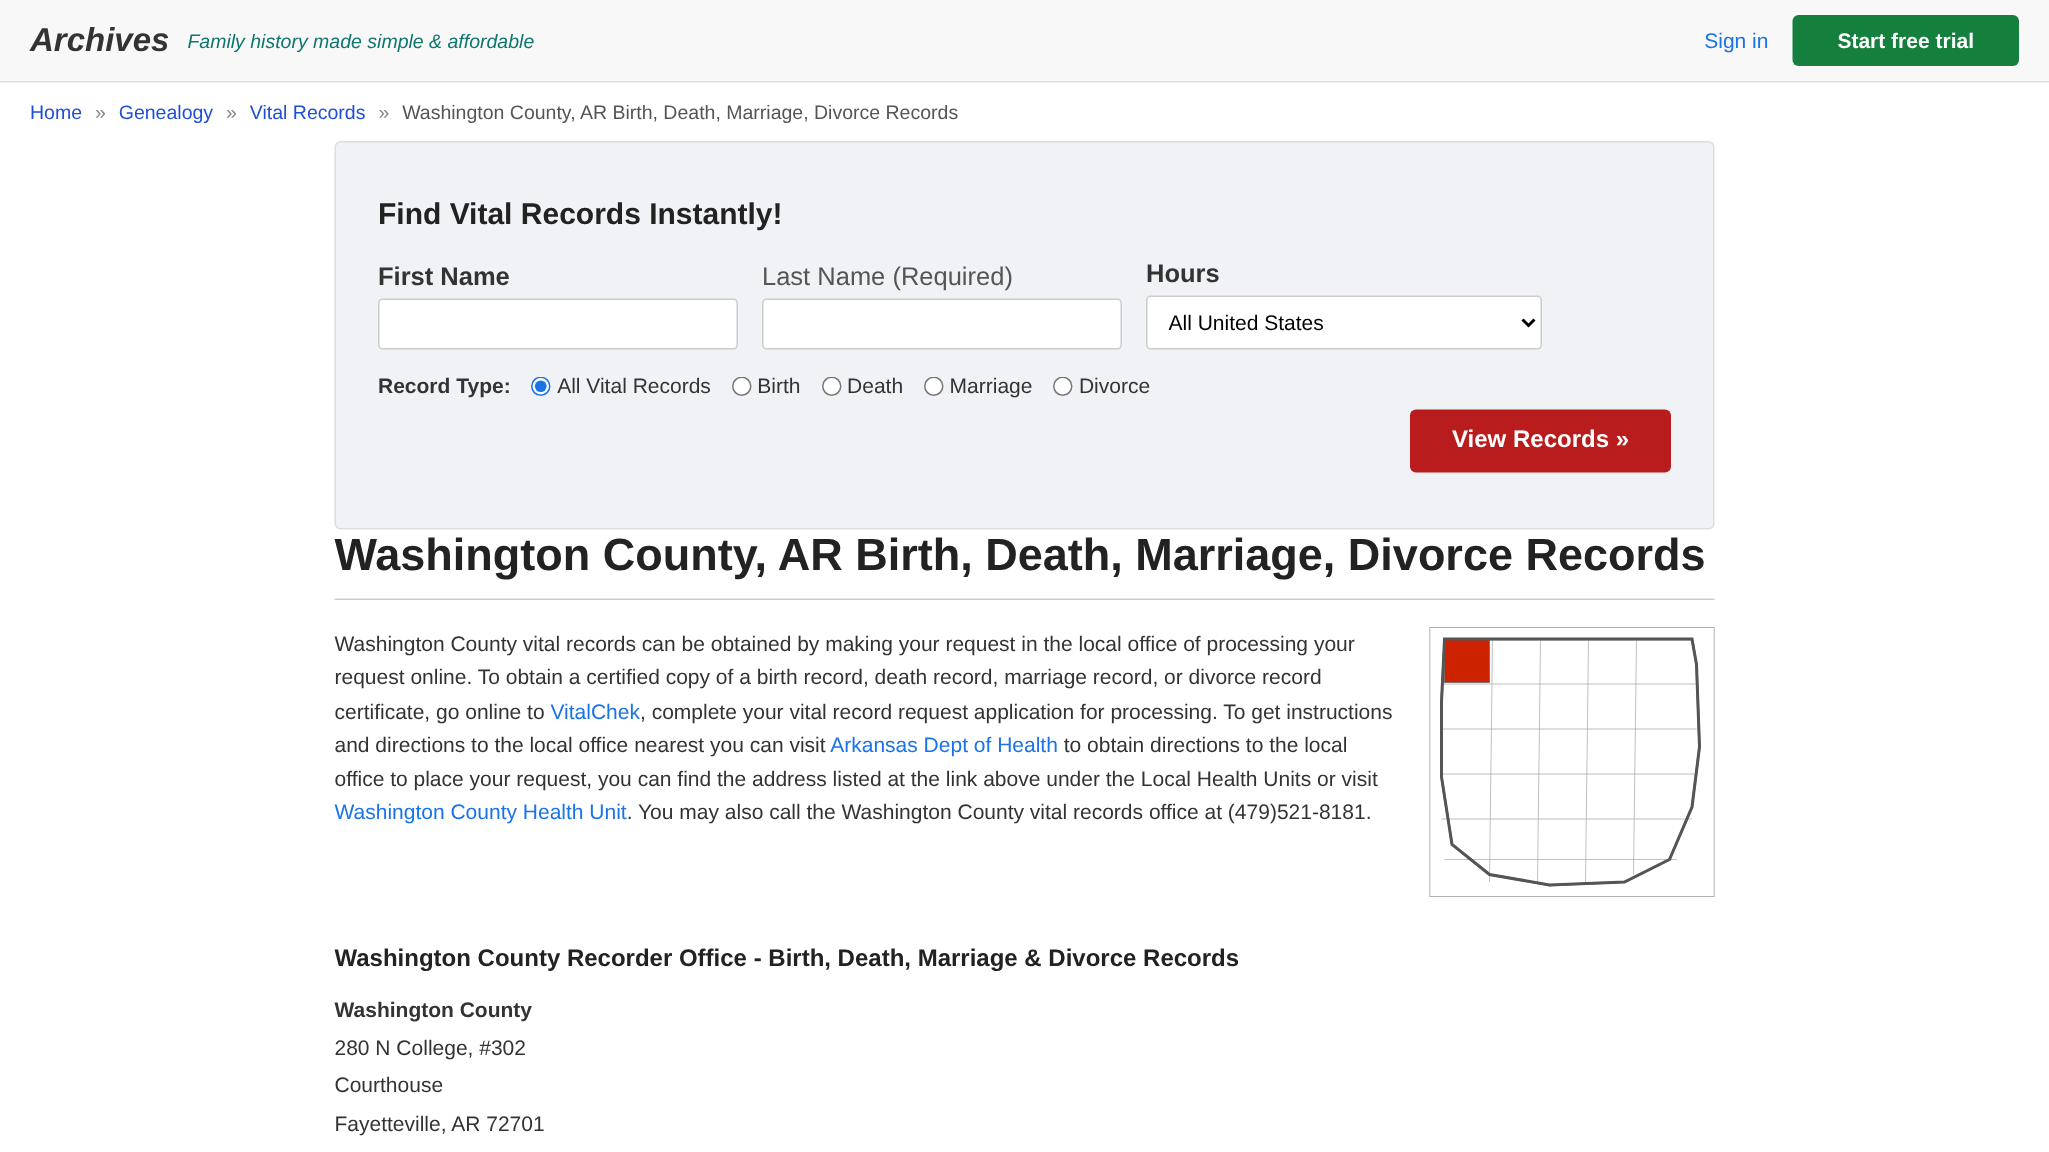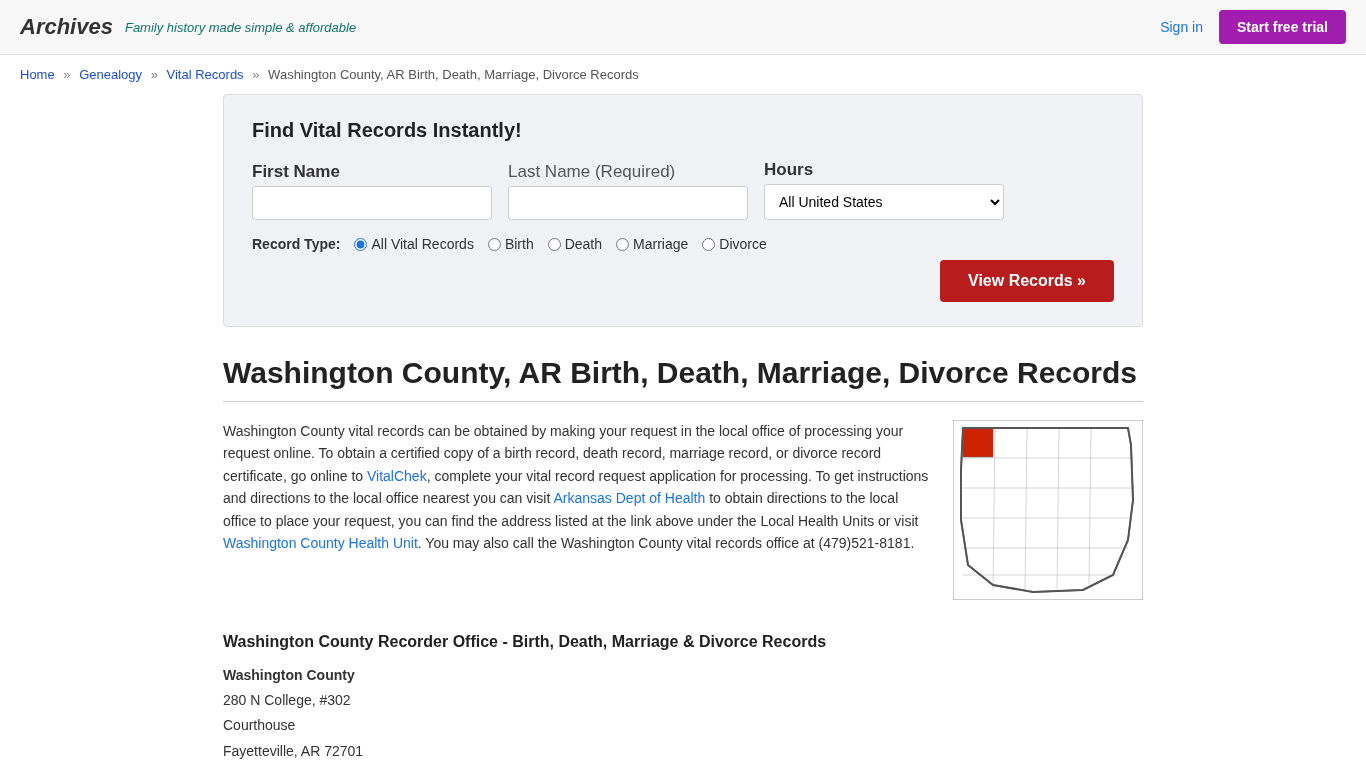--- a/index.html
+++ b/index.html
@@ -38,24 +38,24 @@
       align-items: center;
       gap: 16px;
     }
     .sign-in-link {
       color: #1a73e8;
       text-decoration: none;
       font-size: 14px;
       margin-left: 48px;
     }
     .start-trial-btn {
-      background: #a21caf;
+      background: #15803d;
       color: #fff;
       border: none;
-      padding: 9px 18px;
+      padding: 9px 30px;
       border-radius: 4px;
       font-size: 14px;
       cursor: pointer;
       font-weight: bold;
     }
 
     
     #breadcrumb {
       padding: 12px 20px;
       font-size: 13px;
@@ -73,22 +73,21 @@
       max-width: 960px;
       margin: 0 auto;
       padding: 0 20px 40px;
     }
 
     
     #search-box {
       background: #f0f2f5;
       border: 1px solid #ddd;
       border-radius: 4px;
-      padding: 24px 28px;
-      margin-bottom: 28px;
+      padding: 37px 28px;
     }
     .search-title {
       font-size: 20px;
       font-weight: bold;
       margin-bottom: 18px;
       color: #222;
     }
     .search-fields {
       display: flex;
       gap: 16px;
@@ -116,21 +115,21 @@
       border-radius: 3px;
       background: #fff;
       width: 240px;
     }
     .field-group select {
       border: 1px solid #ccc;
       padding: 8px 10px;
       font-size: 14px;
       border-radius: 3px;
       background: #fff;
-      width: 240px;
+      width: 264px;
       appearance: auto;
     }
     .record-type-row {
       display: flex;
       align-items: center;
       gap: 14px;
       flex-wrap: wrap;
       margin-bottom: 8px;
     }
     .record-type-label {

